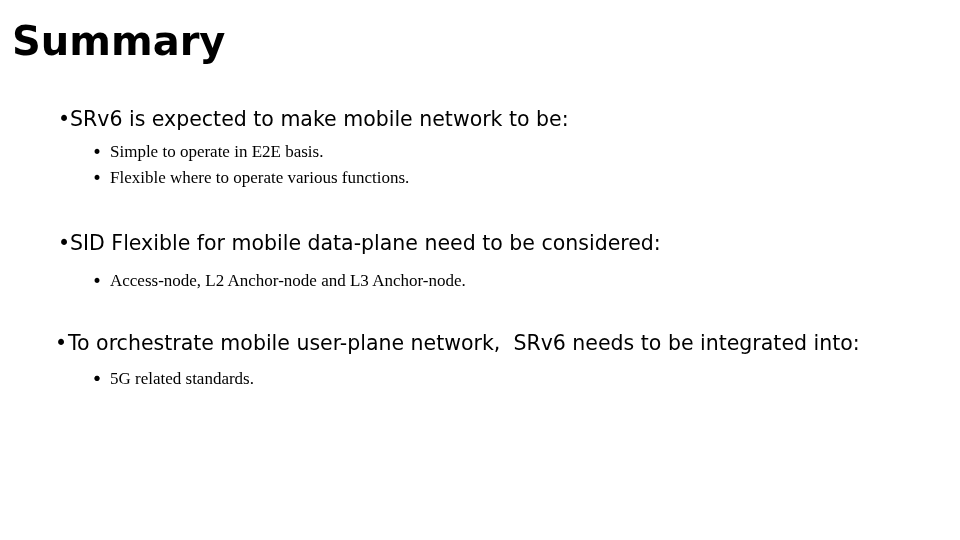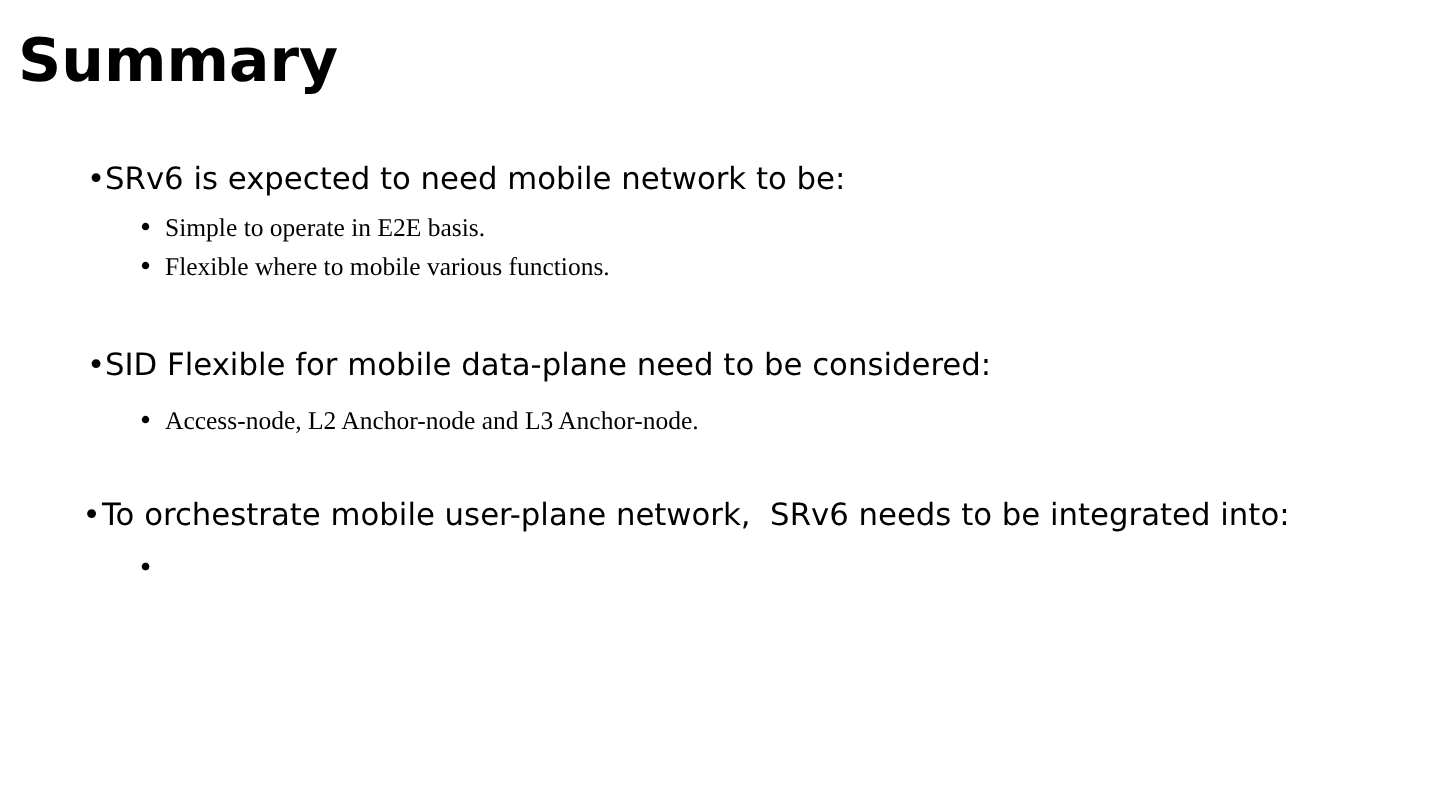--- a/index.html
+++ b/index.html
@@ -113,33 +113,33 @@
 <div class="slide">
 
   <div class="slide-title">Summary</div>
 
   <div class="body-area">
 
     <div class="bullet-group">
 
       <div class="lvl1">
         <span class="marker">•</span>
-        <span class="txt">SRv6 is expected to need mobile network to be:</span>
+        <span class="txt">SRv6 is expected to make mobile network to be:</span>
       </div>
 
       <div class="sub-lead"></div>
 
       <div class="lvl2">
         <span class="marker">•</span>
         <span class="txt">Simple to operate in E2E basis.</span>
       </div>
 
       <div class="lvl2">
         <span class="marker">•</span>
-        <span class="txt">Flexible where to mobile various functions.</span>
+        <span class="txt">Flexible where to operate various functions.</span>
       </div>
 
     </div>
 
     <div class="group-gap"></div>
 
     <div class="bullet-group">
 
       <div class="lvl1">
         <span class="marker">•</span>
@@ -165,18 +165,19 @@
       </div>
 
       <div class="sub-lead-3"></div>
 
       <div class="lvl2">
         <span class="marker">•</span>
       </div>
 
       <div class="lvl2">
         <span class="marker">•</span>
+        <span class="txt">5G related standards.</span>
       </div>
 
     </div>
 
   </div>
 </div>
 
 </body></html>

